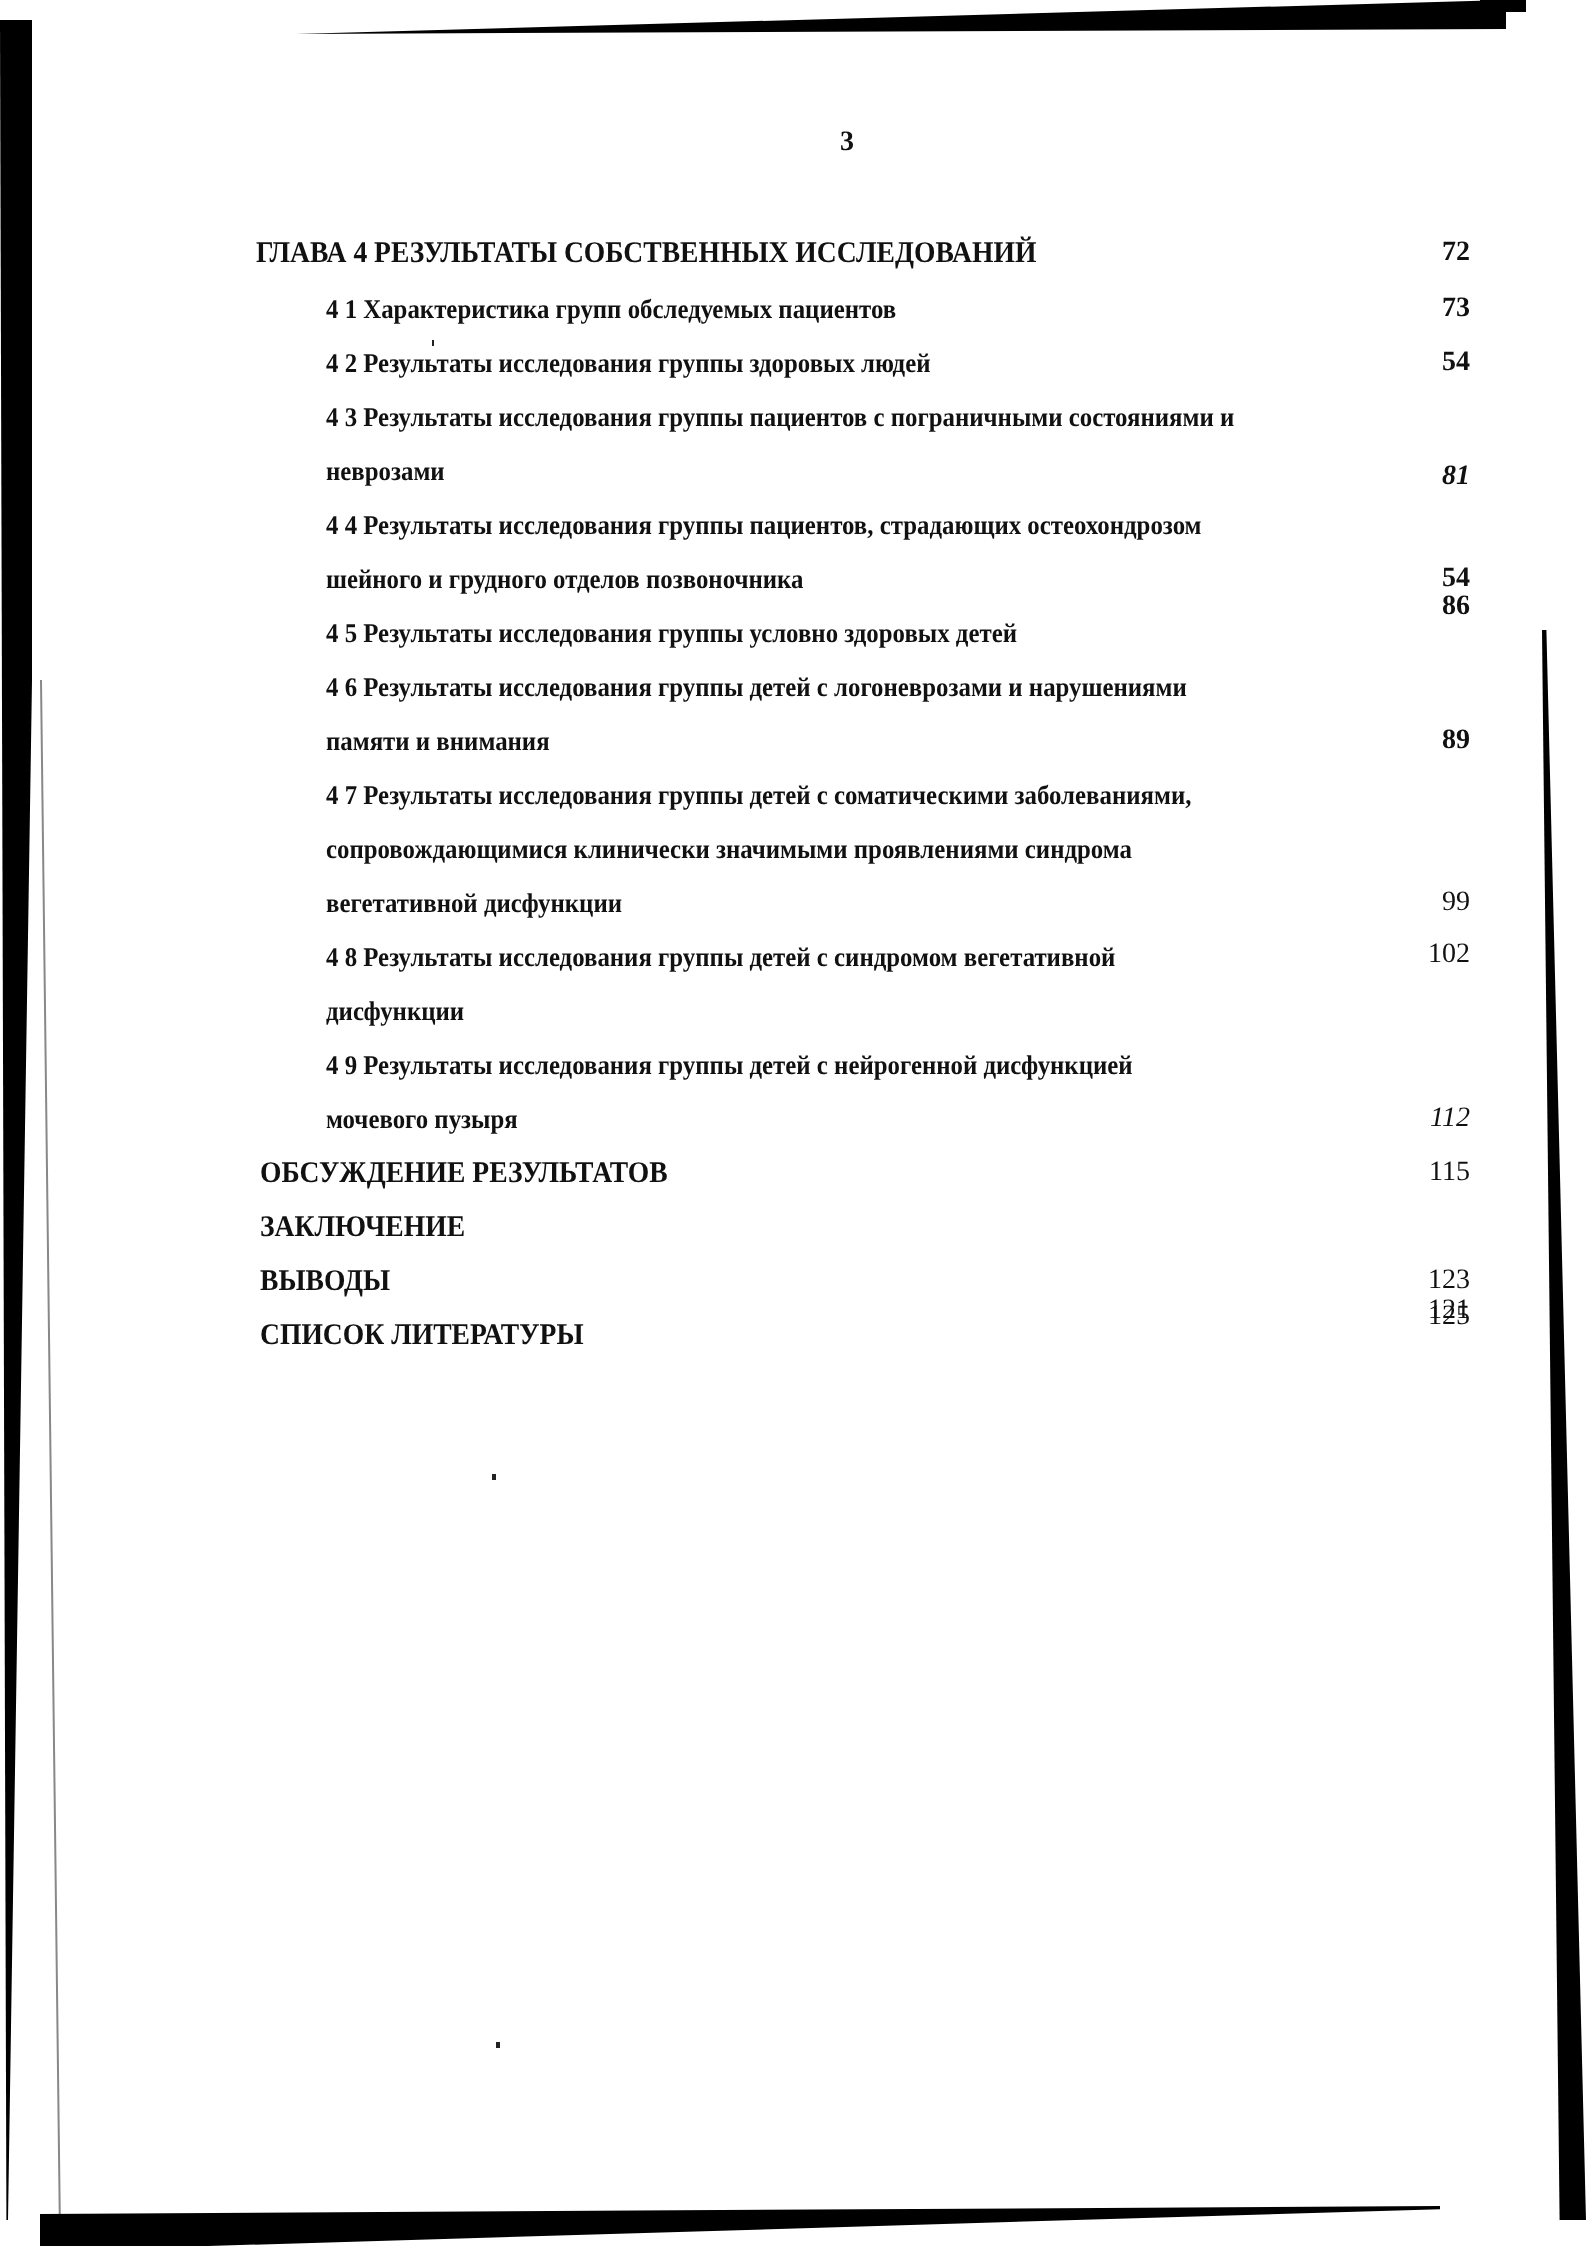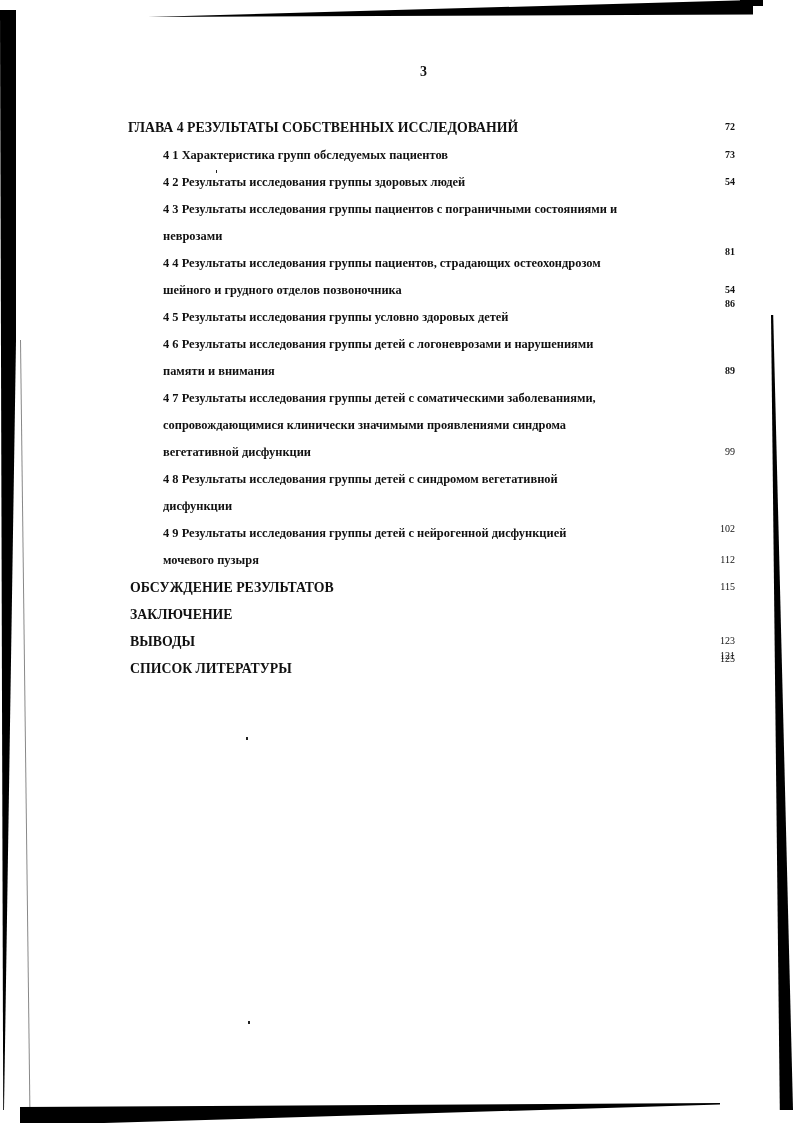--- a/index.html
+++ b/index.html
@@ -44,21 +44,21 @@
     .toc { position: absolute; left: 0; top: 0; width: 793px; }
     .toc-line {
       position: absolute; height: 20px; line-height: 20px;
       font-size: 13.5px; font-weight: bold; white-space: nowrap;
       transform: scaleX(0.92); transform-origin: left center;
     }
     .toc-line.chapter { font-size: 15px; }
     .toc-line.section-head { font-size: 15px; }
     .toc-page {
       position: absolute; right: 58px; height: 20px; line-height: 20px;
-      font-size: 10px; text-align: right; font-weight: bold;
+      font-size: 14px; text-align: right; font-weight: bold;
     }
     .toc-page.light { font-weight: normal; text-align: center; }
   </style>
 </head>
 <body>
 
 <div class="scan-top"></div>
 <div class="scan-right-top"></div>
 <div class="scan-left"></div>
 <div class="scan-left-line"></div>
@@ -76,45 +76,45 @@
   <div class="toc-page" style="top:117px;">72</div>
 
   <div class="toc-line" style="left:163px;top:145px;">4 1  Характеристика групп обследуемых пациентов</div>
   <div class="toc-page" style="top:145px;">73</div>
 
   <div class="toc-line" style="left:163px;top:172px;">4 2  Результаты исследования группы здоровых людей</div>
   <div class="toc-page" style="top:172px;">54</div>
 
   <div class="toc-line" style="left:163px;top:199px;">4 3  Результаты исследования группы пациентов с пограничными состояниями и</div>
   <div class="toc-line" style="left:163px;top:226px;">неврозами</div>
-  <div class="toc-page" style="top:242px;">81</div>
+  <div class="toc-page" style="top:229px;font-style:italic;">81</div>
 
   <div class="toc-line" style="left:163px;top:253px;">4 4  Результаты исследования группы пациентов, страдающих остеохондрозом</div>
   <div class="toc-line" style="left:163px;top:280px;">шейного и грудного отделов позвоночника</div>
   <div class="toc-page" style="top:280px;">54</div>
 
   <div class="toc-line" style="left:163px;top:307px;">4 5  Результаты исследования группы условно здоровых детей</div>
   <div class="toc-page" style="top:294px;">86</div>
 
   <div class="toc-line" style="left:163px;top:334px;">4 6  Результаты исследования группы детей с логоневрозами и нарушениями</div>
   <div class="toc-line" style="left:163px;top:361px;">памяти и внимания</div>
   <div class="toc-page" style="top:361px;">89</div>
 
   <div class="toc-line" style="left:163px;top:388px;">4 7  Результаты исследования группы детей с соматическими заболеваниями,</div>
   <div class="toc-line" style="left:163px;top:415px;">сопровождающимися клинически значимыми проявлениями синдрома</div>
   <div class="toc-line" style="left:163px;top:442px;">вегетативной дисфункции</div>
   <div class="toc-page light" style="top:442px;">99</div>
 
   <div class="toc-line" style="left:163px;top:469px;">4 8  Результаты исследования группы детей с синдромом вегетативной</div>
   <div class="toc-line" style="left:163px;top:496px;">дисфункции</div>
-  <div class="toc-page light" style="top:519px;">102</div>
+  <div class="toc-page light" style="top:468px;">102</div>
 
   <div class="toc-line" style="left:163px;top:523px;">4 9  Результаты исследования группы детей с нейрогенной дисфункцией</div>
   <div class="toc-line" style="left:163px;top:550px;">мочевого пузыря</div>
-  <div class="toc-page light" style="top:550px;">112</div>
+  <div class="toc-page light" style="top:550px;font-style:italic;">112</div>
 
   <div class="toc-line section-head" style="left:130px;top:577px;">ОБСУЖДЕНИЕ РЕЗУЛЬТАТОВ</div>
   <div class="toc-page light" style="top:577px;margin-left:29px;">115</div>
 
   <div class="toc-line section-head" style="left:130px;top:604px;">ЗАКЛЮЧЕНИЕ</div>
   <div class="toc-page light" style="top:604px;margin-top:42px;">121</div>
 
   <div class="toc-line section-head" style="left:130px;top:631px;">ВЫВОДЫ</div>
   <div class="toc-page light" style="top:631px;">123</div>
 

